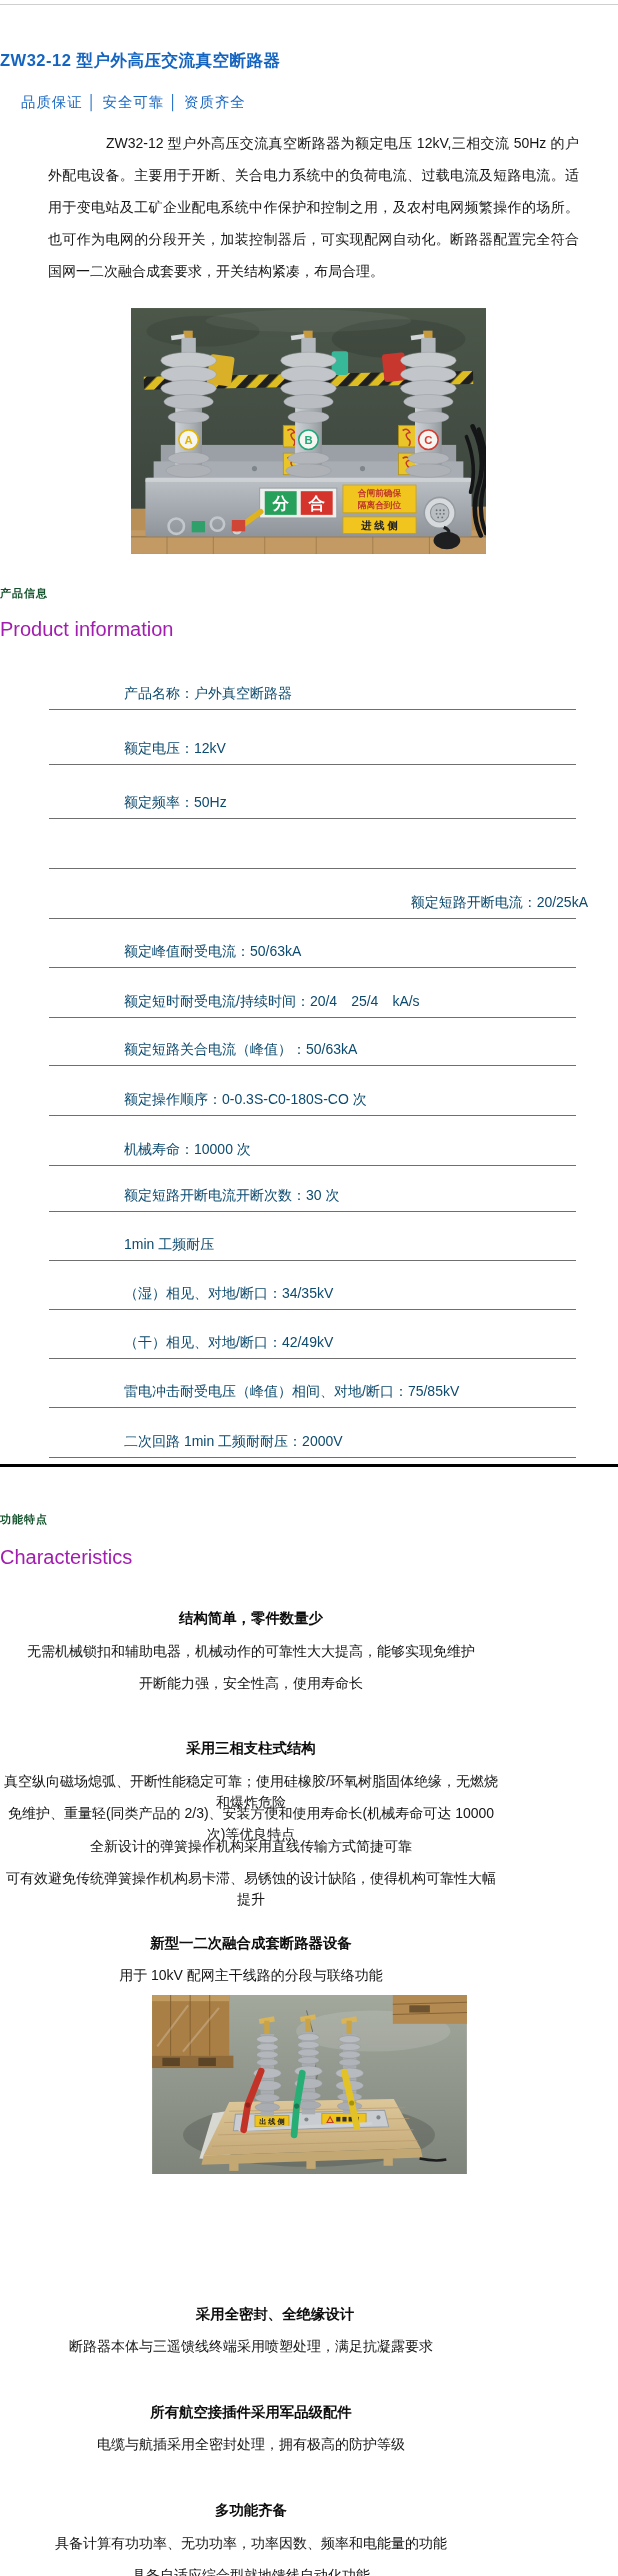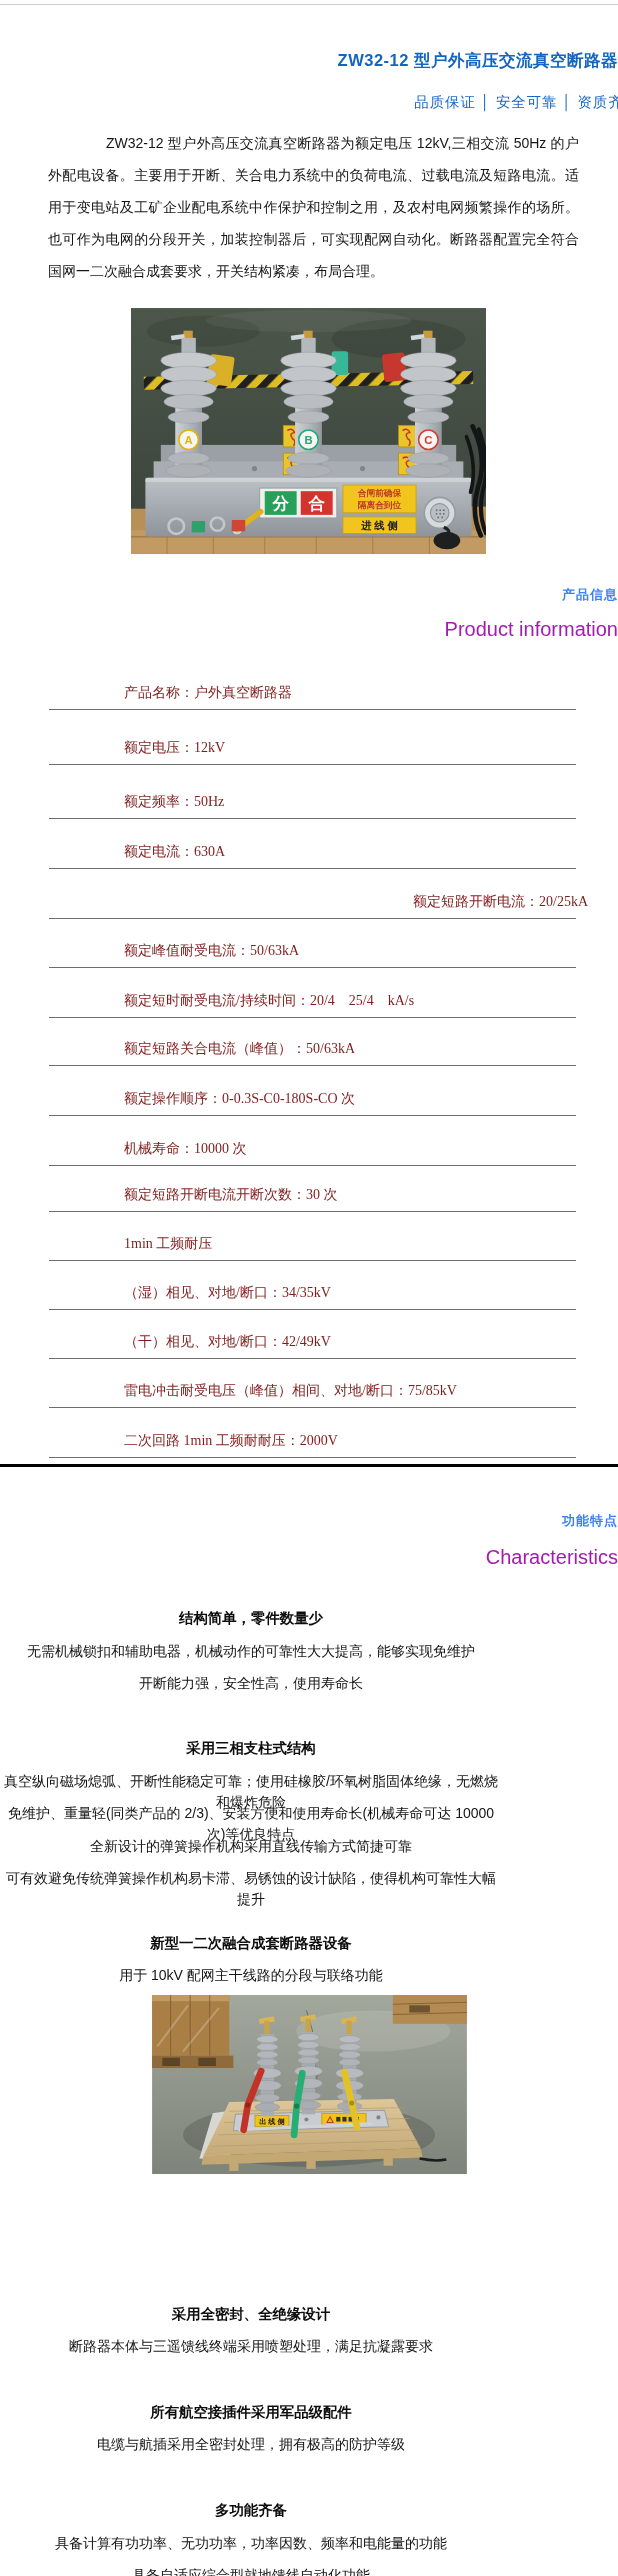--- a/index.html
+++ b/index.html
@@ -1,31 +1,31 @@
 <!DOCTYPE html>
 <html style="font-size:8.2px"><head>
 <meta charset="utf-8">
 <style>
   html,body{margin:0;padding:0;background:#ffffff;}
   #page{position:relative;width:618px;height:2679px;background:#ffffff;overflow:hidden;
         font-family:"Liberation Sans","DejaVu Sans",sans-serif;color:#111111;}
   .abs{position:absolute;}
-  .center{left:0;width:618px;text-align:right;}
+  .center{left:0;width:618px;text-align:left;}
   #top-hairline{top:4.1px;left:0;width:618px;height:0.5px;background:#cfcfcf;}
   #main-title{top:50px;font-size:16.5px;font-weight:bold;color:#1565C0;letter-spacing:0.5px;}
   #sub-title{top:93px;font-size:14.4px;color:#1968C4;letter-spacing:1px;margin-left:21px;}
   #intro{top:127px;left:48px;width:531px;font-size:14px;line-height:32px;
          text-align:justify;text-indent:58px;color:#151515;}
   .photo-frame{overflow:hidden;}
-  .section-head-cn{font-size:13px;font-weight:bold;color:#3b82f6;letter-spacing:1px;}
+  .section-head-cn{font-size:11px;font-weight:bold;color:#14532d;letter-spacing:1px;}
   .section-head-en{font-size:20px;color:#a21caf;}
   #pi-head{top:586px;}
   #pi-head-en{top:618px;}
   .spec-row{position:absolute;left:0;width:618px;height:29px;}
-  .spec-text{position:absolute;left:124px;top:0;width:464px;font-size:14px;line-height:20.6px;color:#7f1d1d;font-family:Liberation Serif, serif;}
+  .spec-text{position:absolute;left:124px;top:0;width:464px;font-size:14px;line-height:20.6px;color:#0c4a6e;}
   .spec-rule{position:absolute;left:49px;top:26px;width:527px;height:1px;background:#6f6f6f;}
   #table-bottom-line{top:1464px;left:0;width:618px;height:2.6px;background:#000;}
   #ft-head{top:1512px;}
   #ft-head-en{top:1546px;}
   .feature-line{position:absolute;left:0;width:502px;height:20.6px;text-align:center;
                 font-size:14px;line-height:20.6px;color:#141414;}
   .feature-line.bold{font-weight:bold;font-size:14.4px;color:#0d0d0d;}
 </style>
 </head>
 <body>
@@ -238,21 +238,20 @@
         <div class="spec-text">额定电压：12kV</div>
         <div class="spec-rule"></div>
       </div>
 
       <div class="spec-row" style="top: 792px;">
         <div class="spec-text">额定频率：50Hz</div>
         <div class="spec-rule"></div>
       </div>
 
       <div class="spec-row" style="top: 842px;">
-        <div class="spec-text">额定电流：630A</div>
         <div class="spec-rule"></div>
       </div>
 
       <div class="spec-row" style="top: 892px; text-align: right;">
         <div class="spec-text">额定短路开断电流：20/25kA</div>
         <div class="spec-rule"></div>
       </div>
 
       <div class="spec-row" style="top: 941px;">
         <div class="spec-text">额定峰值耐受电流：50/63kA</div>
@@ -330,21 +329,21 @@
       <div class="feature-line" style="top: 1803px;">免维护、重量轻(同类产品的 2/3)、安装方便和使用寿命长(机械寿命可达 10000 次)等优良特点</div>
 
       <div class="feature-line" style="top: 1836px;">全新设计的弹簧操作机构采用直线传输方式简捷可靠</div>
 
       <div class="feature-line" style="top: 1868px;">可有效避免传统弹簧操作机构易卡滞、易锈蚀的设计缺陷，使得机构可靠性大幅提升</div>
 
       <div class="feature-line bold" style="top: 1933px;">新型一二次融合成套断路器设备</div>
 
       <div class="feature-line" style="top: 1965px;">用于 10kV 配网主干线路的分段与联络功能</div>
 
-      <div class="feature-line bold" style="top: 2304px;">采用全密封、全绝缘设计</div>
+      <div class="feature-line bold" style="top: 2304px; margin-left: 24px;">采用全密封、全绝缘设计</div>
 
       <div class="feature-line" style="top: 2336px;">断路器本体与三遥馈线终端采用喷塑处理，满足抗凝露要求</div>
 
       <div class="feature-line bold" style="top: 2402px;">所有航空接插件采用军品级配件</div>
 
       <div class="feature-line" style="top: 2434px;">电缆与航插采用全密封处理，拥有极高的防护等级</div>
 
       <div class="feature-line bold" style="top: 2500px;">多功能齐备</div>
 
       <div class="feature-line" style="top: 2533px;">具备计算有功功率、无功功率，功率因数、频率和电能量的功能</div>

